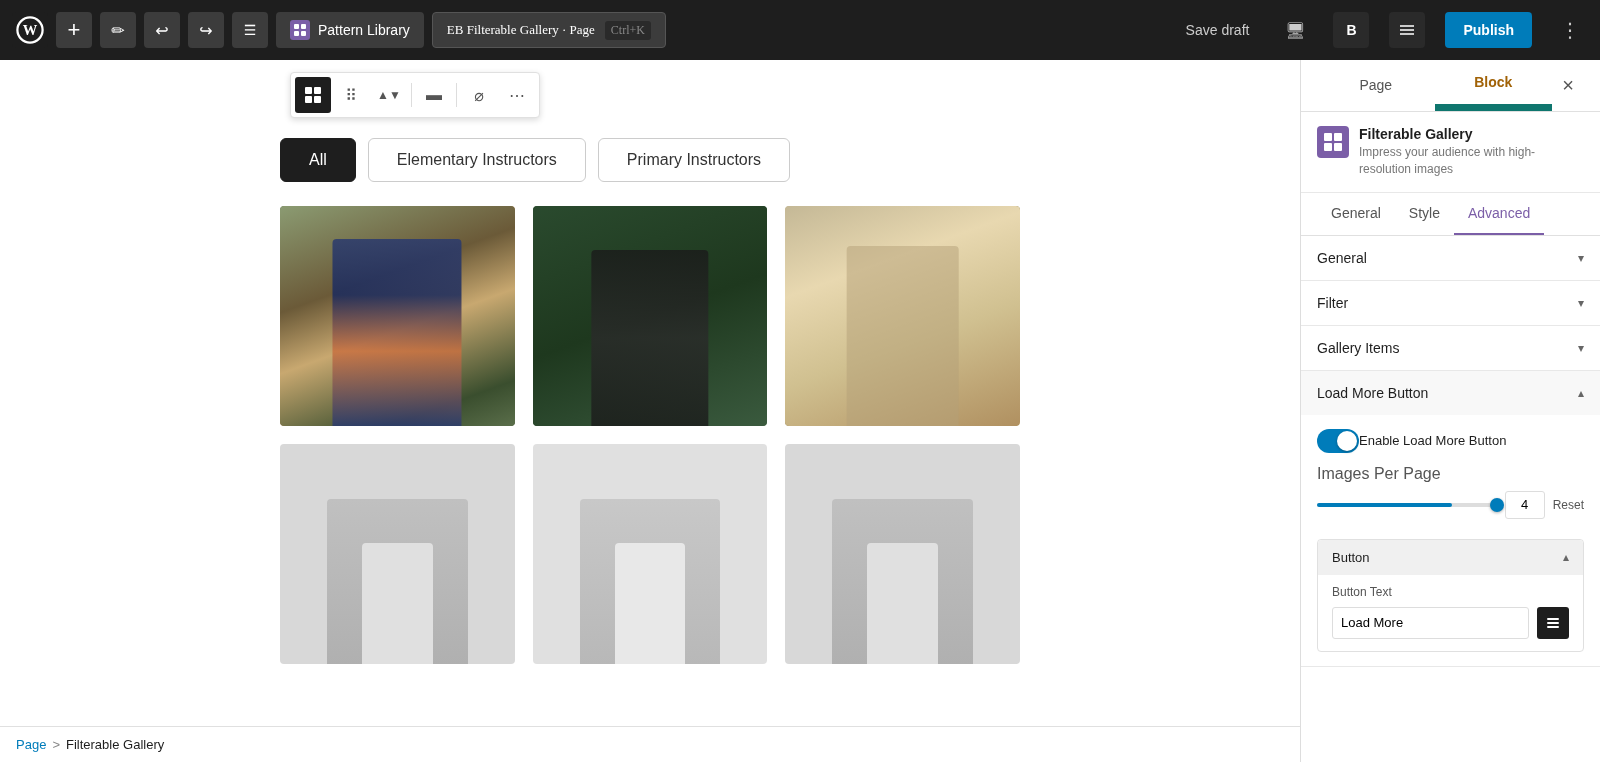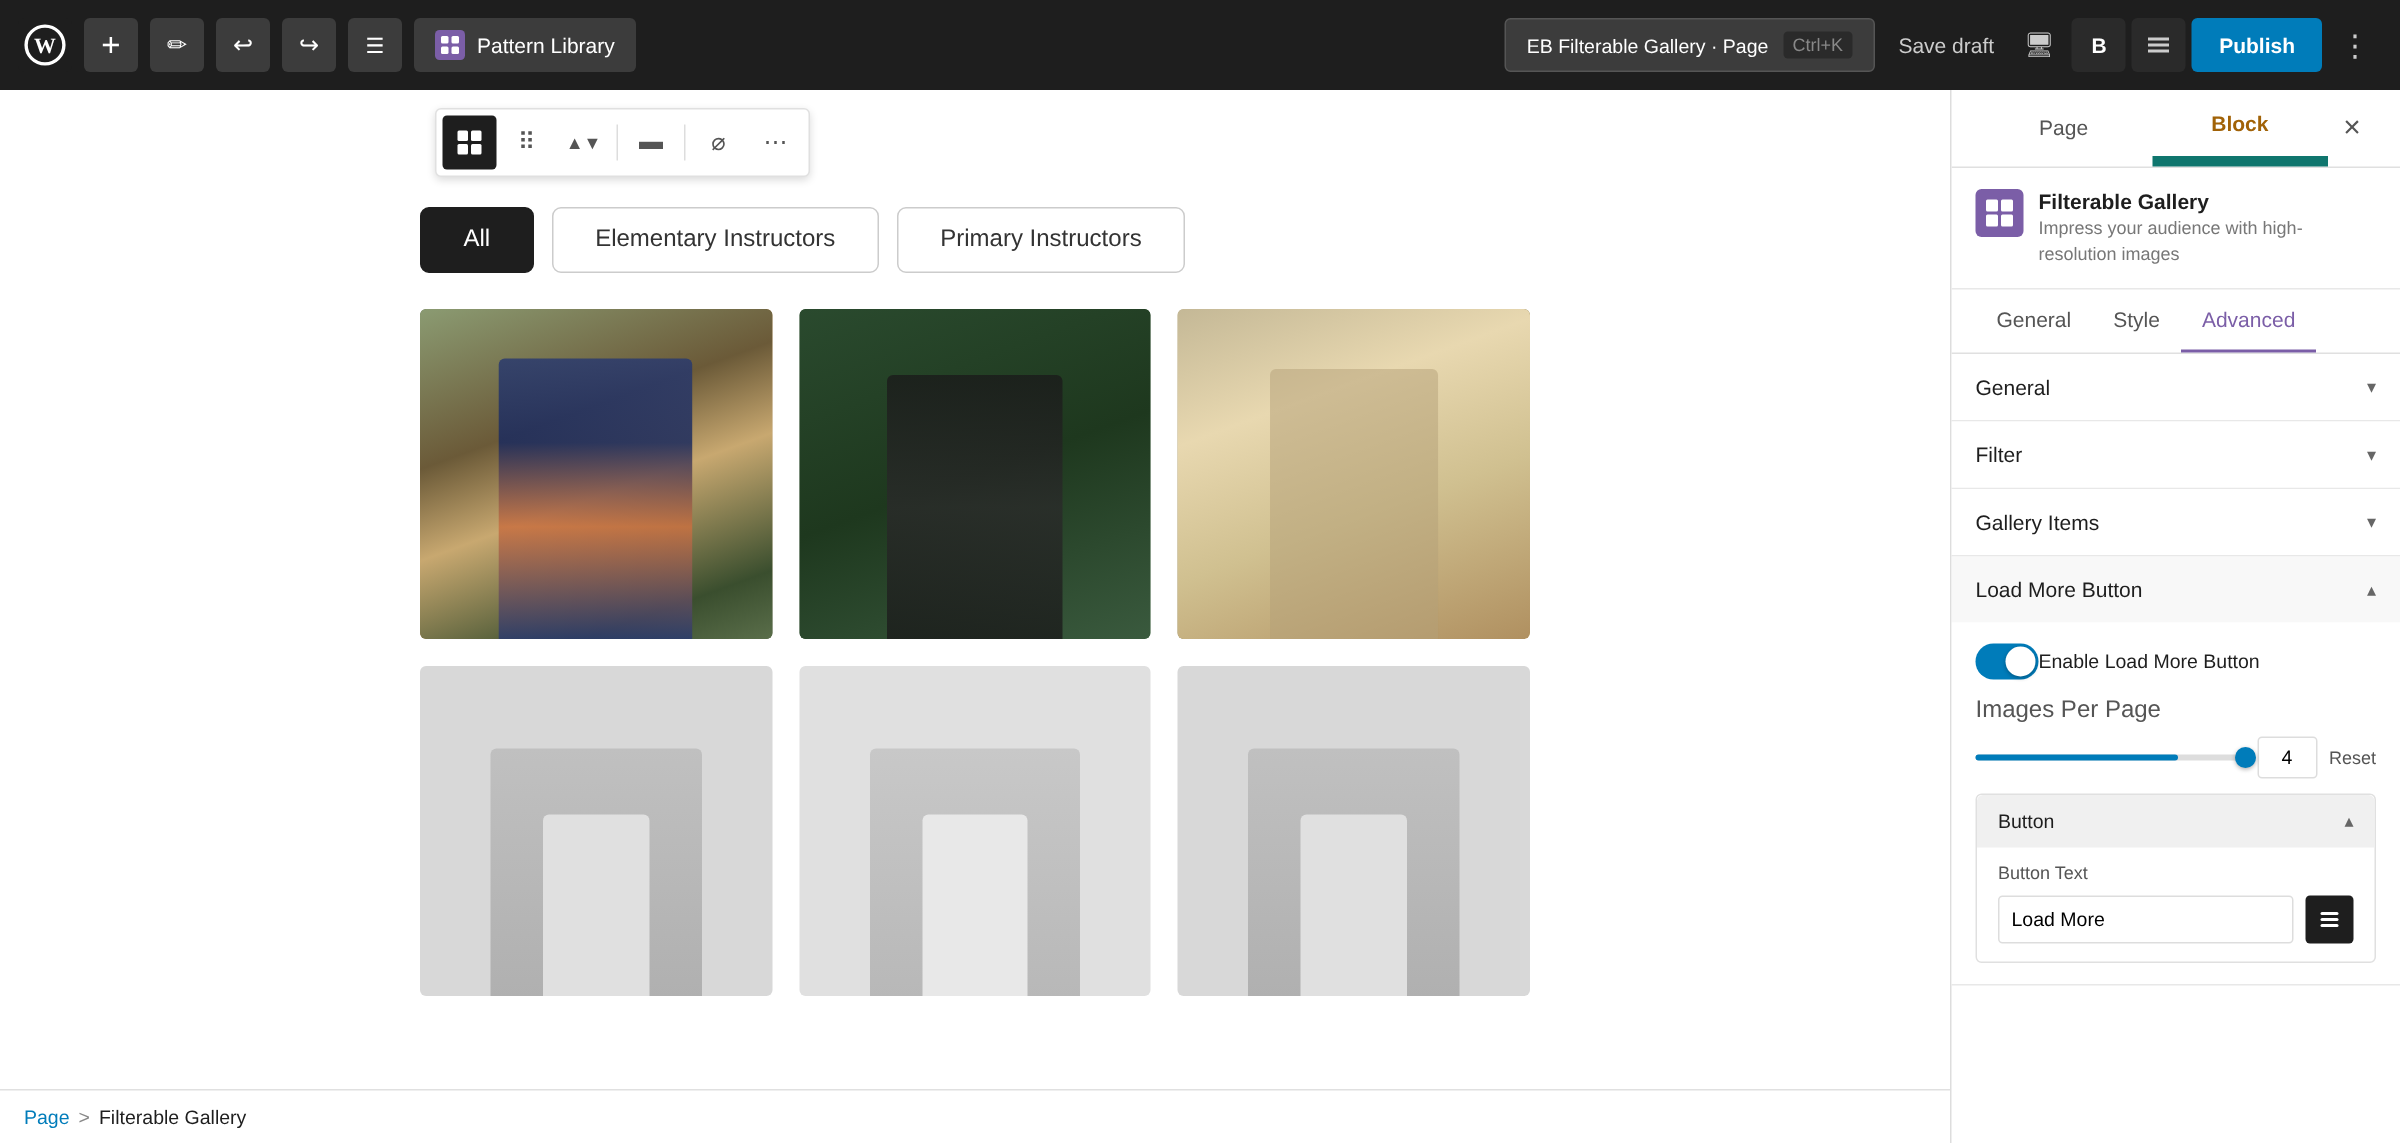--- a/index.html
+++ b/index.html
@@ -12,25 +12,25 @@
     }
     .wp-logo { width: 36px; height: 36px; background: #1e1e1e; display: flex; align-items: center; justify-content: center; border-radius: 4px; }
     .wp-logo svg { width: 28px; height: 28px; }
     .top-bar-btn { background: #3c3c3c; border: none; color: #fff; width: 36px; height: 36px; border-radius: 4px; cursor: pointer; display: flex; align-items: center; justify-content: center; font-size: 18px; }
     .pattern-library-btn {
       background: #3c3c3c; border: none; color: #fff; height: 36px; border-radius: 4px;
       cursor: pointer; display: flex; align-items: center; gap: 8px; padding: 0 14px;
       font-size: 14px; font-weight: 500;
     }
     .pattern-lib-icon { width: 20px; height: 20px; background: #7b5ea7; border-radius: 3px; display: flex; align-items: center; justify-content: center; font-size: 11px; color: white; }
-    .center-area { flex: 1; display: flex; justify-content: flex-end; }
+    .center-area { flex: 1; display: flex; justify-content: flex-start; font-family: Liberation Serif, serif; }
     .page-info { background: #3c3c3c; border: 1px solid #555; border-radius: 4px; height: 36px; display: flex; align-items: center; padding: 0 14px; gap: 10px; color: #ccc; font-size: 13px; }
     .page-name { color: #fff; }
     .shortcut { color: #888; font-size: 12px; background: #2a2a2a; padding: 2px 6px; border-radius: 3px; }
-    .right-tools { display: flex; align-items: center; gap: 4px; margin-left: auto; }
+    .right-tools { display: flex; align-items: center; gap: 20px; margin-left: auto; }
     .save-draft-btn { background: none; border: none; color: #ccc; font-size: 14px; cursor: pointer; padding: 0 8px; }
     .icon-btn { background: none; border: none; color: #ccc; width: 36px; height: 36px; border-radius: 4px; cursor: pointer; display: flex; align-items: center; justify-content: center; font-size: 18px; }
     .publish-btn { background: #007cba; border: none; color: #fff; height: 36px; border-radius: 4px; padding: 0 18px; font-size: 14px; font-weight: 600; cursor: pointer; }
     .more-btn { background: none; border: none; color: #ccc; width: 36px; height: 36px; cursor: pointer; display: flex; align-items: center; justify-content: center; font-size: 20px; }
 
     
     .main-layout { display: flex; padding-top: 60px; height: 762px; }
 
     
     .content-area {
@@ -312,21 +312,21 @@
         <div class="ipp-row">
           <div class="slider-track">
             <div class="slider-fill">
               <div class="slider-thumb"></div>
             </div>
           </div>
           <div class="ipp-value">4</div>
           <button class="reset-btn">Reset</button>
         </div>
 
-        <div class="btn-subsection" style="margin-top:10px;">
+        <div class="btn-subsection" style="margin-top:20px;">
           <div class="btn-subsection-header" style="background:#f0f0f0; border-radius:4px 4px 0 0;">
             <span class="btn-subsection-title">Button</span>
             <span style="font-size:12px;color:#666;">▴</span>
           </div>
           <div>
             <div class="btn-text-label" style="margin-top:10px;">Button Text</div>
             <div class="btn-text-row">
               <input class="btn-text-input" type="text" value="Load More" style="">
               <div class="btn-icon">
                 <svg width="16" height="16" viewBox="0 0 16 16">

